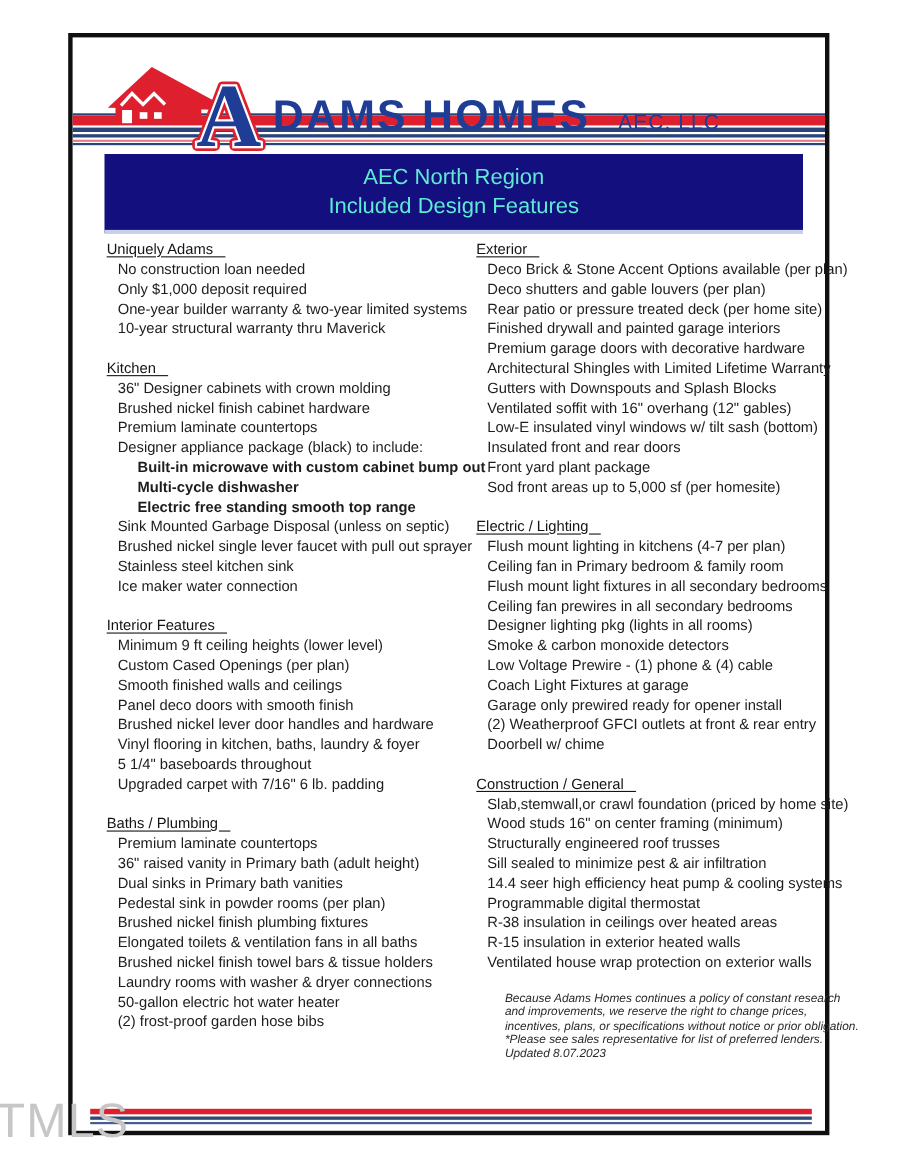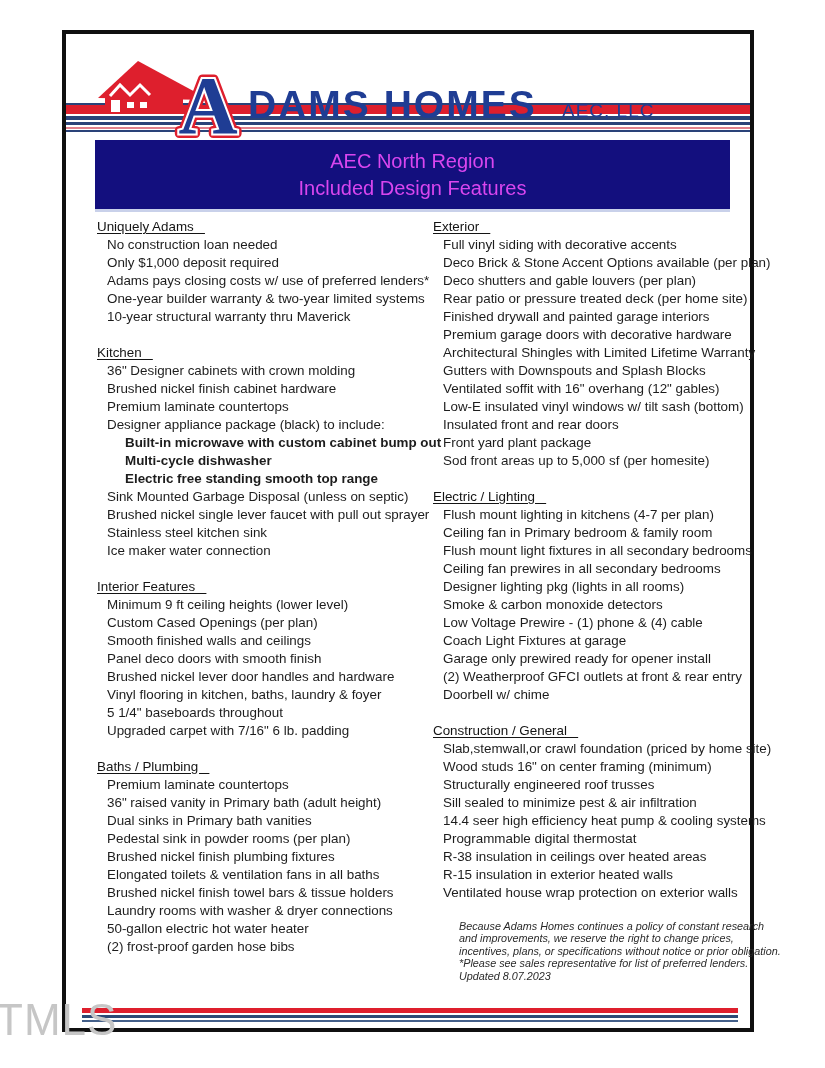--- a/index.html
+++ b/index.html
@@ -33,21 +33,21 @@
   .rules-top .r10 { height:2px; background:#2a4379; }
   .rules-bottom { position:absolute; left:16px; right:12px; bottom:6px; z-index:1; }
   .rules-bottom .r1 { height:5px; background:#de1f2d; }
   .rules-bottom .r2 { height:2px; }
   .rules-bottom .r3 { height:3px; background:#2e4a75; }
   .rules-bottom .r4 { height:2px; }
   .rules-bottom .r5 { height:2px; background:#44608a; }
   
   .banner {
     position:absolute; top:106px; left:29px; width:635px; height:72px;
-    background:#130f7e; color:#d946ef;
+    background:#130f7e; color:#5eead4;
     display:flex; flex-direction:column; justify-content:center; align-items:center;
     font-size:20px; line-height:27px;
     border-bottom:3px solid #c9d1ea;
     box-sizing:border-box;
     z-index:2;
   }
   
   .content {
     position:absolute; top:184px; left:31px; right:8px;
     display:flex;
@@ -120,21 +120,20 @@
     <div>Included Design Features</div>
   </div>
 
   <div class="content">
     <div class="col-left" id="col-left">
         <section class="feature-section">
           <h3><span class="underlined">Uniquely Adams&nbsp;&nbsp;&nbsp;</span></h3>
           <ul class="feature-list">
             <li class="indent-1">No construction loan needed</li>
             <li class="indent-1">Only $1,000 deposit required</li>
-            <li class="indent-1">Adams pays closing costs w/ use of preferred lenders*</li>
             <li class="indent-1">One-year builder warranty &amp; two-year limited systems</li>
             <li class="indent-1">10-year structural warranty thru Maverick</li>
           </ul>
         </section>
         <section class="feature-section">
           <h3><span class="underlined">Kitchen&nbsp;&nbsp;&nbsp;</span></h3>
           <ul class="feature-list">
             <li class="indent-1">36" Designer cabinets with crown molding</li>
             <li class="indent-1">Brushed nickel finish cabinet hardware</li>
             <li class="indent-1">Premium laminate countertops</li>
@@ -175,21 +174,20 @@
             <li class="indent-1">50-gallon electric hot water heater</li>
             <li class="indent-1">(2) frost-proof garden hose bibs</li>
           </ul>
         </section>
       </div>
     <div class="col-right" id="col-right">
 
     <section class="feature-section">
           <h3><span class="underlined">Exterior&nbsp;&nbsp;&nbsp;</span></h3>
           <ul class="feature-list">
-            <li class="indent-1">Full vinyl siding with decorative accents</li>
             <li class="indent-1">Deco Brick &amp; Stone Accent Options available (per plan)</li>
             <li class="indent-1">Deco shutters and gable louvers (per plan)</li>
             <li class="indent-1">Rear patio or pressure treated deck (per home site)</li>
             <li class="indent-1">Finished drywall and painted garage interiors</li>
             <li class="indent-1">Premium garage doors with decorative hardware</li>
             <li class="indent-1">Architectural Shingles with Limited Lifetime Warranty</li>
             <li class="indent-1">Gutters with Downspouts and Splash Blocks</li>
             <li class="indent-1">Ventilated soffit with 16" overhang (12" gables)</li>
             <li class="indent-1">Low-E insulated vinyl windows w/ tilt sash (bottom)</li>
             <li class="indent-1">Insulated front and rear doors</li>

